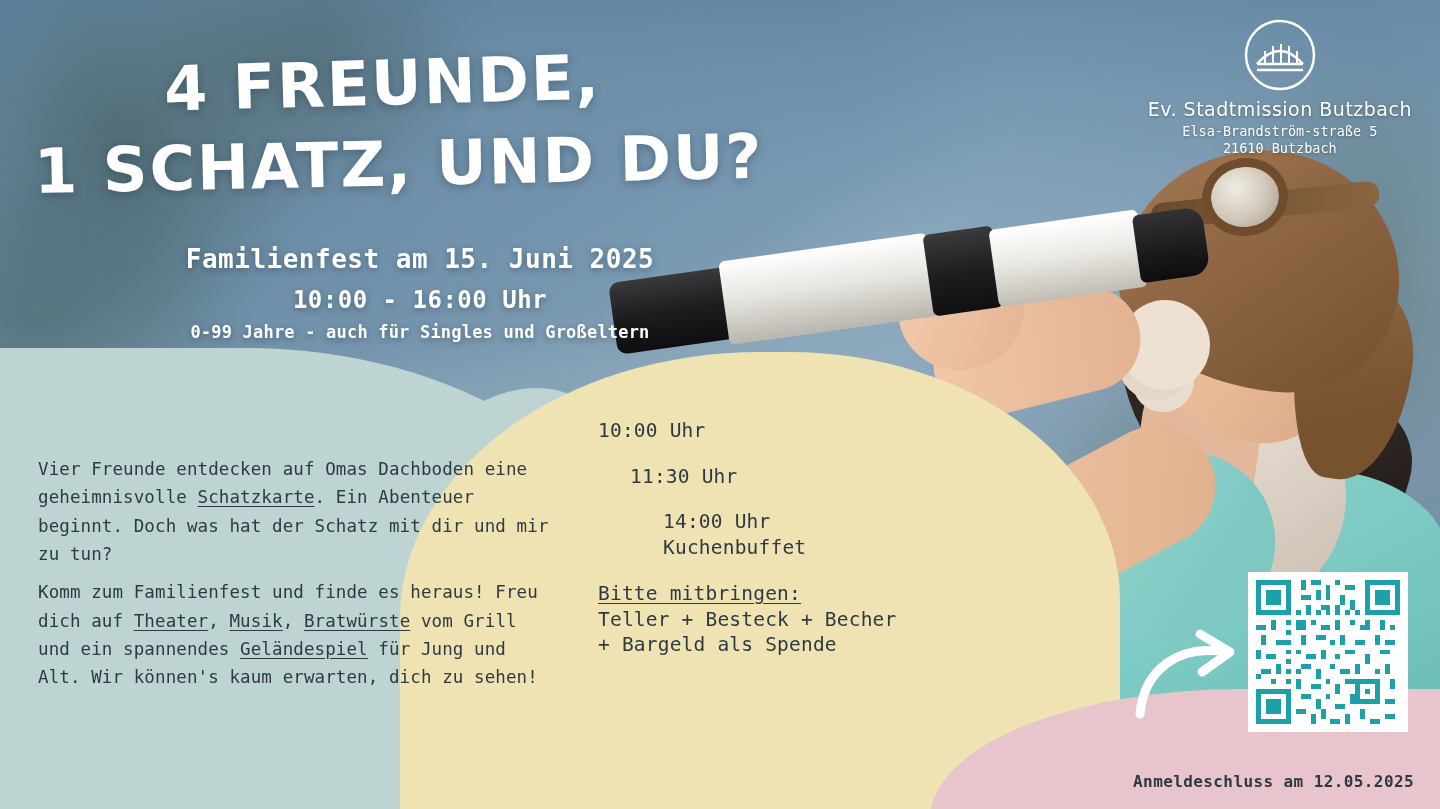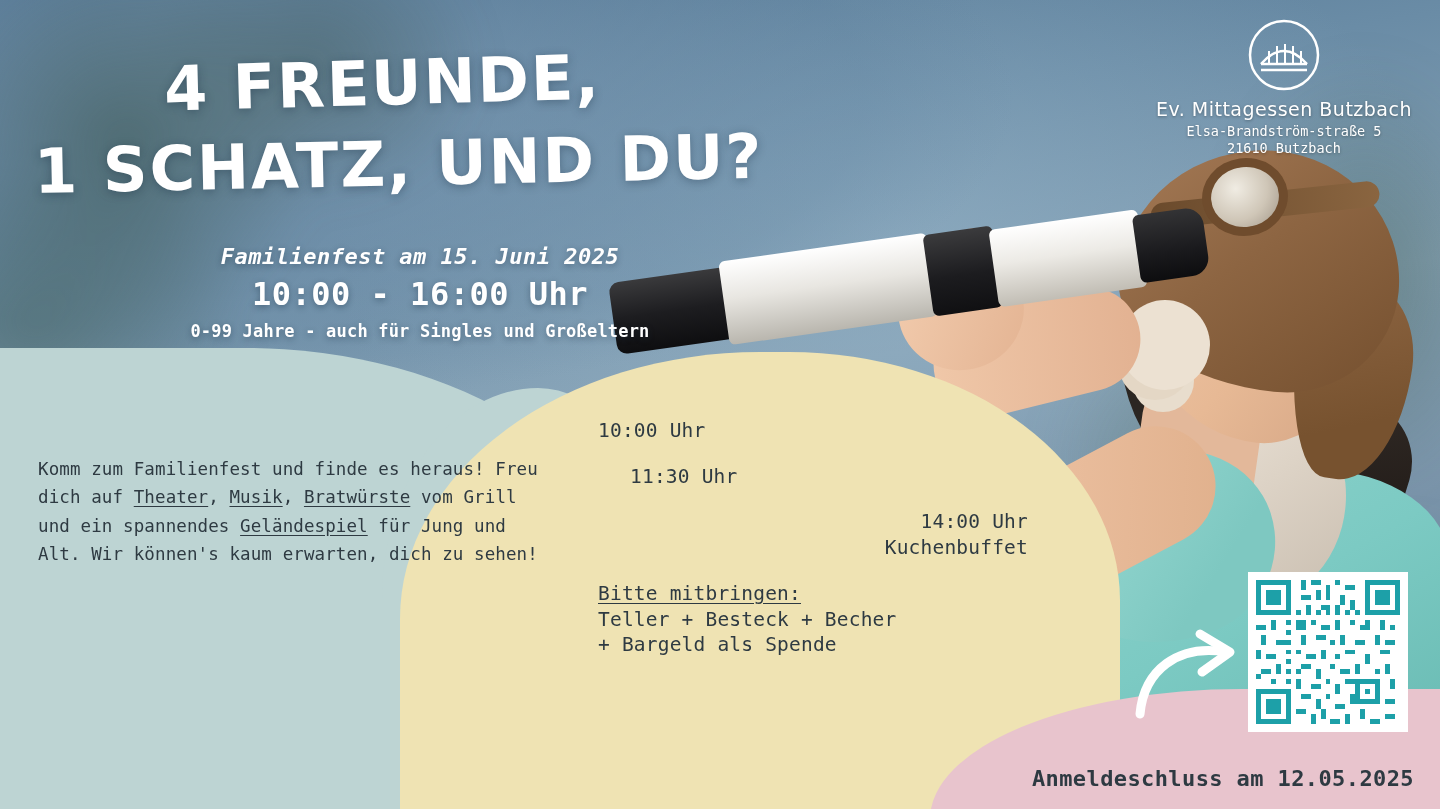--- a/index.html
+++ b/index.html
@@ -216,26 +216,26 @@
     font-family: "DejaVu Sans", sans-serif;
     font-weight: bold; font-size: 62px; letter-spacing: 2px;
     text-shadow: 0 2px 10px rgba(20,40,60,.35);
     white-space: nowrap;
   }
   .h-line.l1 { margin-left: 130px; transform: rotate(-1.6deg); }
   .h-line.l2 { margin-left: 0px; margin-top: 10px; transform: rotate(-1.2deg); }
 
   .subhead { position: absolute; left: 100px; top: 244px; width: 640px; color: #fff; text-align: center; }
   .sub1 {
-    font-family: "DejaVu Sans Mono", monospace; font-size: 22px; font-weight: bold;
-    letter-spacing: .5px; text-shadow: 0 2px 6px rgba(20,40,60,.4); font-style: italic;
+    font-family: "DejaVu Sans Mono", monospace; font-size: 26px; font-weight: bold;
+    letter-spacing: .5px; text-shadow: 0 2px 6px rgba(20,40,60,.4);
   }
   .sub2 {
-    font-family: "DejaVu Sans Mono", monospace; font-size: 32px; font-weight: bold;
-    margin-top: 6px; letter-spacing: .5px; text-shadow: 0 2px 6px rgba(20,40,60,.4);
+    font-family: "DejaVu Sans Mono", monospace; font-size: 24px; font-weight: bold;
+    margin-top: 12px; letter-spacing: .5px; text-shadow: 0 2px 6px rgba(20,40,60,.4);
   }
   .sub3 {
     font-family: "DejaVu Sans Mono", monospace; font-size: 17px; font-weight: bold;
     margin-top: 8px; letter-spacing: .2px; text-shadow: 0 2px 6px rgba(20,40,60,.4);
   }
 
   
   .story {
     position: absolute; left: 38px; top: 455px; width: 520px;
     color: #2e3a42;
@@ -250,37 +250,37 @@
     position: absolute; left: 598px; top: 418px; width: 430px;
     color: #2e3a42; font-family: "DejaVu Sans Mono", monospace;
     font-size: 19.5px; line-height: 1.32; letter-spacing: .2px;
   }
   .sched-item { margin-bottom: 20px; }
   .sched-item .t { display: block; }
   .sched-item .d { display: block; }
   .sched-item.i1 { margin-left: 0px; }
   .sched-item.i2 { margin-left: 32px; }
   .sched-item.i3 { margin-left: 64px; }
-  .sched-item.i4 { margin-left: 65px; text-align: right; }
+  .sched-item.i4 { margin-left: 65px; }
   .bring { margin-top: 4px; }
   .bring .hdr { display: block; text-decoration: underline; text-underline-offset: 3px; }
   .bring .ln { display: block; }
 
   
   .qr {
     position: absolute; right: 32px; top: 572px; width: 160px; height: 160px;
     background: #fff; padding: 8px;
   }
   .qr-inner { width: 100%; height: 100%; position: relative; }
 
   .arrow { position: absolute; right: 196px; top: 626px; width: 110px; height: 96px; }
 
   .deadline {
     position: absolute; right: 26px; bottom: 18px;
-    font-family: "DejaVu Sans Mono", monospace; font-size: 22px; font-weight: bold;
+    font-family: "DejaVu Sans Mono", monospace; font-size: 16px; font-weight: bold;
     color: #2e3a42; letter-spacing: .4px;
   }
 </style>
 </head>
 <body>
 
 <div id="poster">
 
   <div class="sky"></div>
   <div class="blur-foliage-left"></div>
@@ -321,39 +321,40 @@
   <div class="logo">
     <div class="logo-mark">
       <svg viewBox="0 0 74 74" width="74" height="74" aria-hidden="true">
         <circle cx="37" cy="37" r="34" fill="none" stroke="#ffffff" stroke-width="2.5"></circle>
         <path d="M14 46 Q37 20 60 46" fill="none" stroke="#ffffff" stroke-width="2.5"></path>
         <path d="M14 46 L60 46" stroke="#ffffff" stroke-width="2.5"></path>
         <path d="M22 46 L22 33 M30 46 L30 28 M38 46 L38 26 M46 46 L46 28 M54 46 L54 33" stroke="#ffffff" stroke-width="2"></path>
         <path d="M14 52 L60 52" stroke="#ffffff" stroke-width="2.5"></path>
       </svg>
     </div>
-    <div class="logo-name">Ev. Mittagessen Butzbach</div>
+    <div class="logo-name">Ev. Stadtmission Butzbach</div>
     <div class="logo-addr">
       <div>Elsa-Brandström-straße 5</div>
       <div>21610 Butzbach</div>
     </div>
   </div>
 
   <div class="headline">
     <div class="h-line l1">4 FREUNDE,</div>
     <div class="h-line l2">1 SCHATZ, UND DU?</div>
   </div>
 
   <div class="subhead">
     <div class="sub1">Familienfest am 15. Juni 2025</div>
     <div class="sub2">10:00 - 16:00 Uhr</div>
     <div class="sub3">0-99 Jahre - auch für Singles und Großeltern</div>
   </div>
 
   <div class="story">
+    <p><span>Vier Freunde entdecken auf Omas Dachboden eine geheimnisvolle </span><span class="u">Schatzkarte</span><span>. Ein Abenteuer beginnt. Doch was hat der Schatz mit dir und mir zu tun?</span></p>
     <p><span>Komm zum Familienfest und finde es heraus! Freu dich auf </span><span class="u">Theater</span><span>, </span><span class="u">Musik</span><span>, </span><span class="u">Bratwürste</span><span> vom Grill und ein spannendes </span><span class="u">Geländespiel</span><span> für Jung und Alt. Wir können's kaum erwarten, dich zu sehen!</span></p>
   </div>
 
   <div class="schedule">
     <div class="sched-item i1">
       <span class="t">10:00 Uhr</span>
     </div>
     <div class="sched-item i2">
       <span class="t">11:30 Uhr</span>
     </div>

